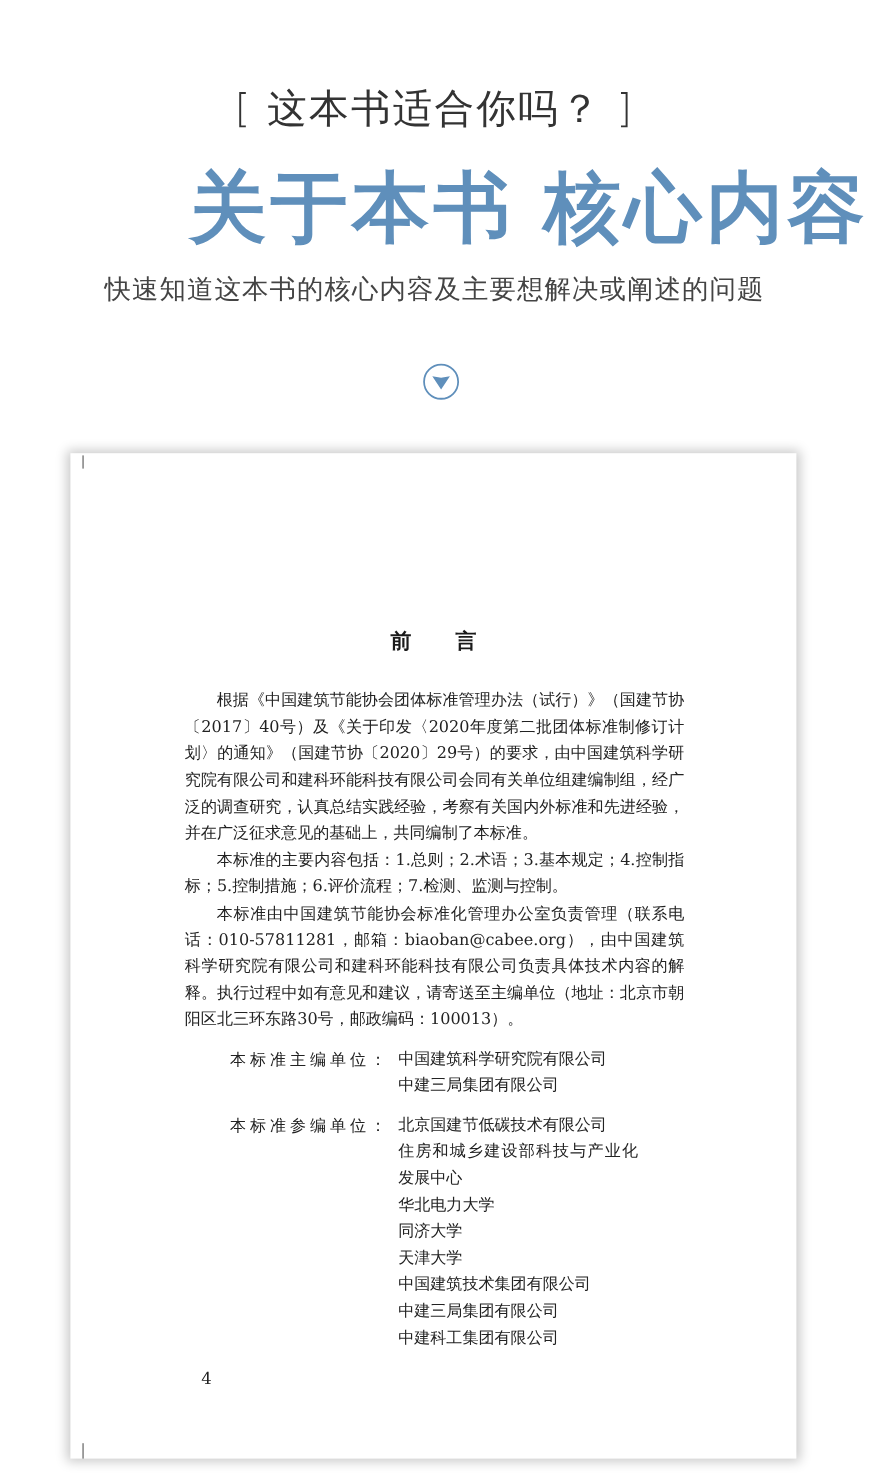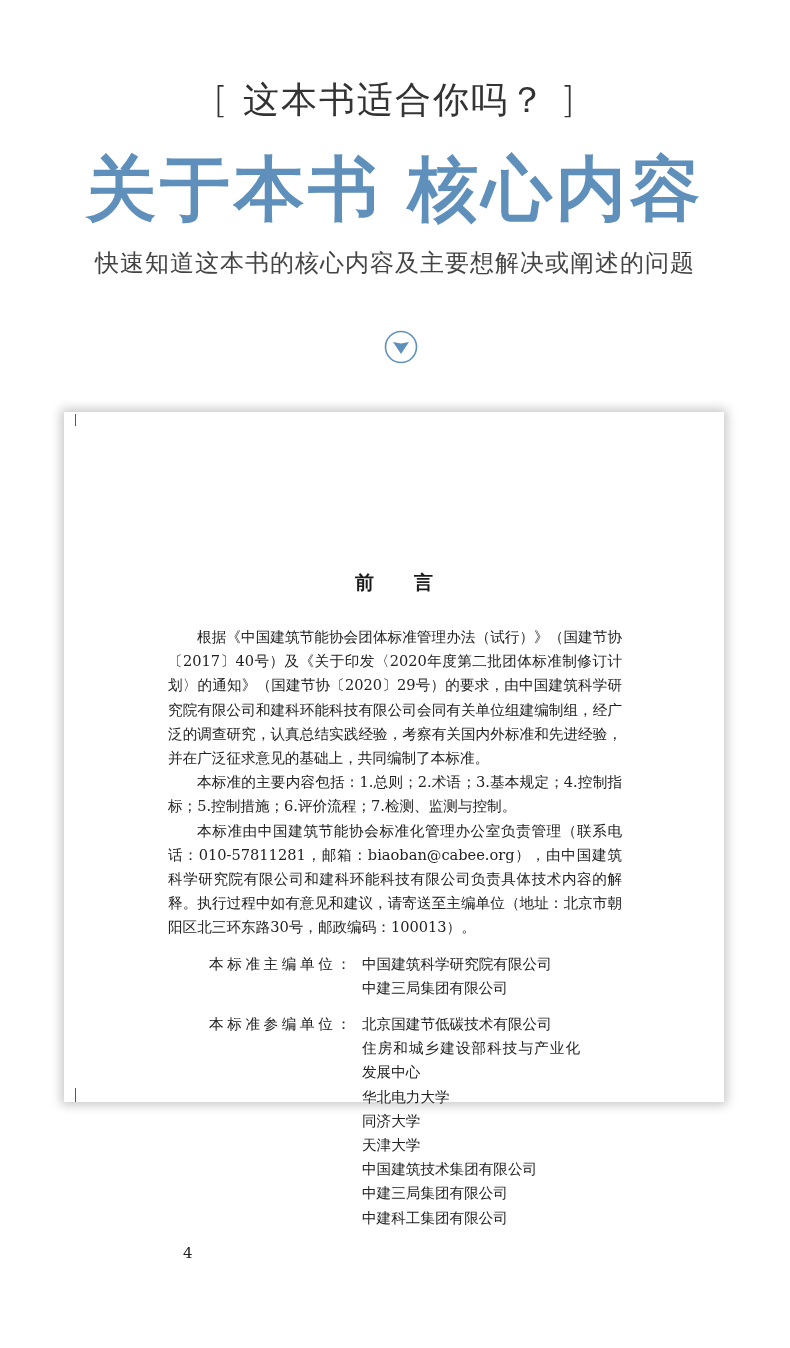--- a/index.html
+++ b/index.html
@@ -22,21 +22,21 @@
       color: #333333;
       letter-spacing: 2px;
       line-height: 44px;
     }
     .header-kicker .bracket { color: #333333; font-weight: 300; }
     .header-title {
       position: absolute;
       top: 146px;
       left: 0;
       width: 790px;
-      text-align: center;
+      text-align: right;
       font-family: "DejaVu Serif", serif;
       font-weight: bold;
       font-size: 70px;
       color: #5f8fbb;
       letter-spacing: 4px;
       line-height: 86px;
     }
     .header-title .gap { display: inline-block; width: 26px; }
     .header-subtitle {
       position: absolute;
@@ -55,21 +55,21 @@
       top: 330px;
       left: 384px;
       width: 34px;
       height: 34px;
     }
     .page {
       position: absolute;
       top: 412px;
       left: 64px;
       width: 660px;
-      height: 690px;
+      height: 914px;
       background: #ffffff;
       box-shadow: 0 0 10px 3px rgba(0,0,0,0.22);
     }
     .crop-mark-top {
       position: absolute;
       top: 2px;
       left: 11px;
       width: 1px;
       height: 12px;
       background: #555;
@@ -118,20 +118,21 @@
       width: 182px;
       flex: none;
       padding-left: 29px;
       box-sizing: border-box;
       letter-spacing: 3.6px;
       white-space: nowrap;
     }
     .unit-list {
       flex: 1;
       padding-right: 30px;
+      font-family: Liberation Mono, monospace;
     }
     .unit-list div { margin: 0; }
     .page-number {
       position: absolute;
       top: 832px;
       left: 119px;
       font-family: "DejaVu Serif", serif;
       font-size: 15px;
       color: #222;
     }

